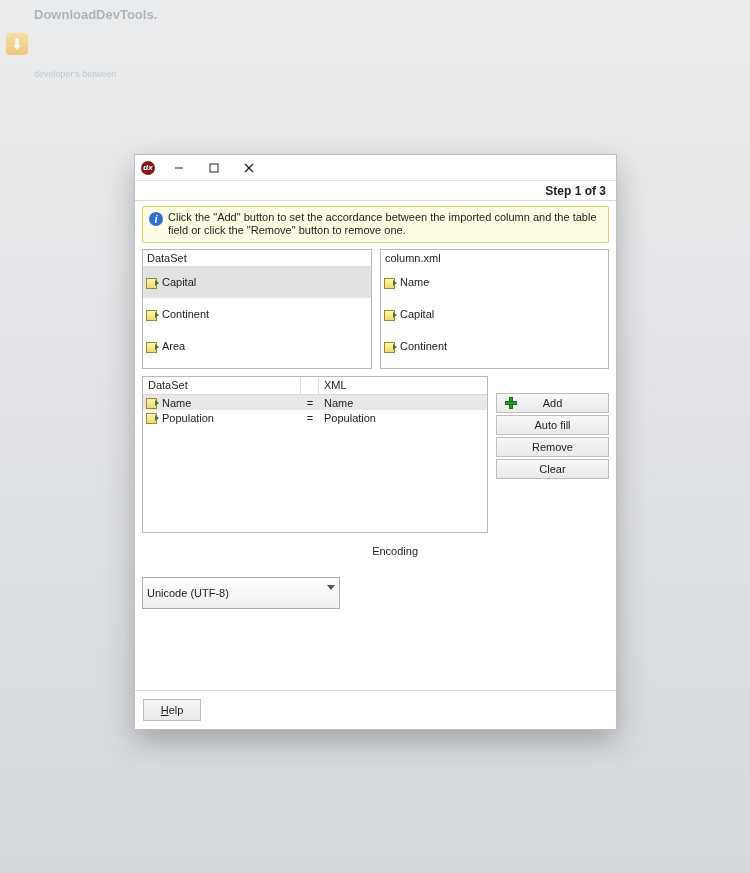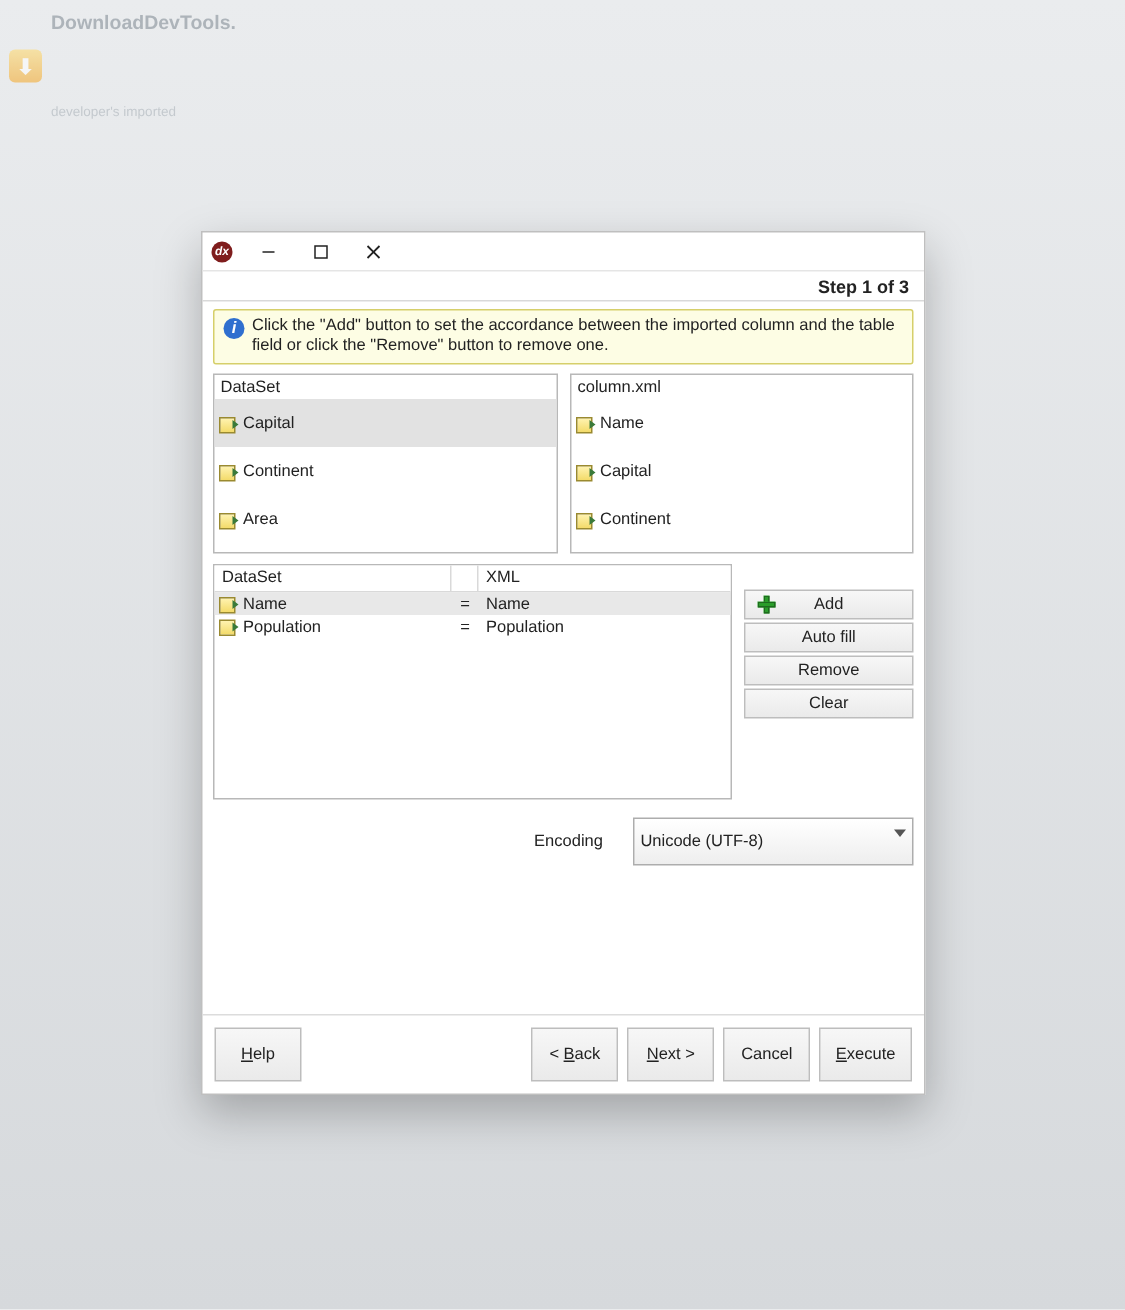--- a/index.html
+++ b/index.html
@@ -136,60 +136,60 @@
   }
   .addplus::before, .addplus::after{
     content:""; position:absolute; background:#2a9d2a;
     box-shadow:0 0 0 1px #1e6b1e inset;
   }
   .addplus::before{ left:5px; top:1px; width:4px; height:12px;}
   .addplus::after{ left:1px; top:5px; width:12px; height:4px;}
 
   
   .encrow{
-    display:flex; align-items:center; gap:20px; padding:12px 7px 0 7px;
+    display:flex; gap:20px; padding:12px 7px 0 7px;flex-direction:column;
   }
   .encrow .lbl{ width:276px; text-align:right; font-size:11px;}
   .select{
     width:198px; height:32px; border:1px solid #adadad;
     background:linear-gradient(#fff,#eee);
     display:flex; align-items:center; font-size:11px; padding:0 4px;
     position:relative;
   }
   .select .arrow{
     position:absolute; right:4px; top:7px;
     width:0;height:0;border-left:4px solid transparent;border-right:4px solid transparent;
     border-top:5px solid #555;
   }
 
   .footer{
     margin-top:auto;
     border-top:1px solid #dcdcdc;
     padding:8px; display:flex; align-items:center;
   }
   .fbtn{
-    min-width:58px; height:36px; padding:0 10px;
+    min-width:58px; height:22px; padding:0 10px;
     border:1px solid #bdbdbd; background:linear-gradient(#f7f7f7,#eaeaea);
     font-size:11px; display:flex; align-items:center; justify-content:center;
     cursor:default;
   }
   .footer .spacer{ flex:1;}
   .footer .right{ display:flex; gap:6px;}
   .ul{ text-decoration:underline;}
 </style>
 </head>
 <body>
 
 <div class="watermark">
   <div class="logo">
       <span>⬇</span>
     </div>
   <div class="text">
     <span class="brand">DownloadDevTools.</span>
-    <span class="tag">developer's imported</span>
+    <span class="tag">developer's between</span>
   </div>
 </div>
 
 <div class="window">
   <div class="titlebar">
     <div class="appicon">dx</div>
     <div class="wincontrols">
       <div class="winbtn">
         <svg width="10" height="10">
             <line x1="1" y1="5" x2="9" y2="5" stroke="#222" stroke-width="1"></line>
@@ -310,28 +310,14 @@
       <span>Unicode (UTF-8)</span>
       <span class="arrow"></span>
     </div>
   </div>
 
   <div class="footer">
     <div class="fbtn">
         <span><span class="ul">H</span><span>elp</span></span>
       </div>
     <div class="spacer"></div>
-    <div class="right">
-      <div class="fbtn">
-          <span>&lt; <span class="ul">B</span>ack</span>
-        </div>
-      <div class="fbtn">
-          <span><span class="ul">N</span>ext &gt;</span>
-        </div>
-      <div class="fbtn">
-          <span>Cancel</span>
-        </div>
-      <div class="fbtn">
-          <span><span class="ul">E</span>xecute</span>
-        </div>
-    </div>
   </div>
 </div>
 
 </body></html>

